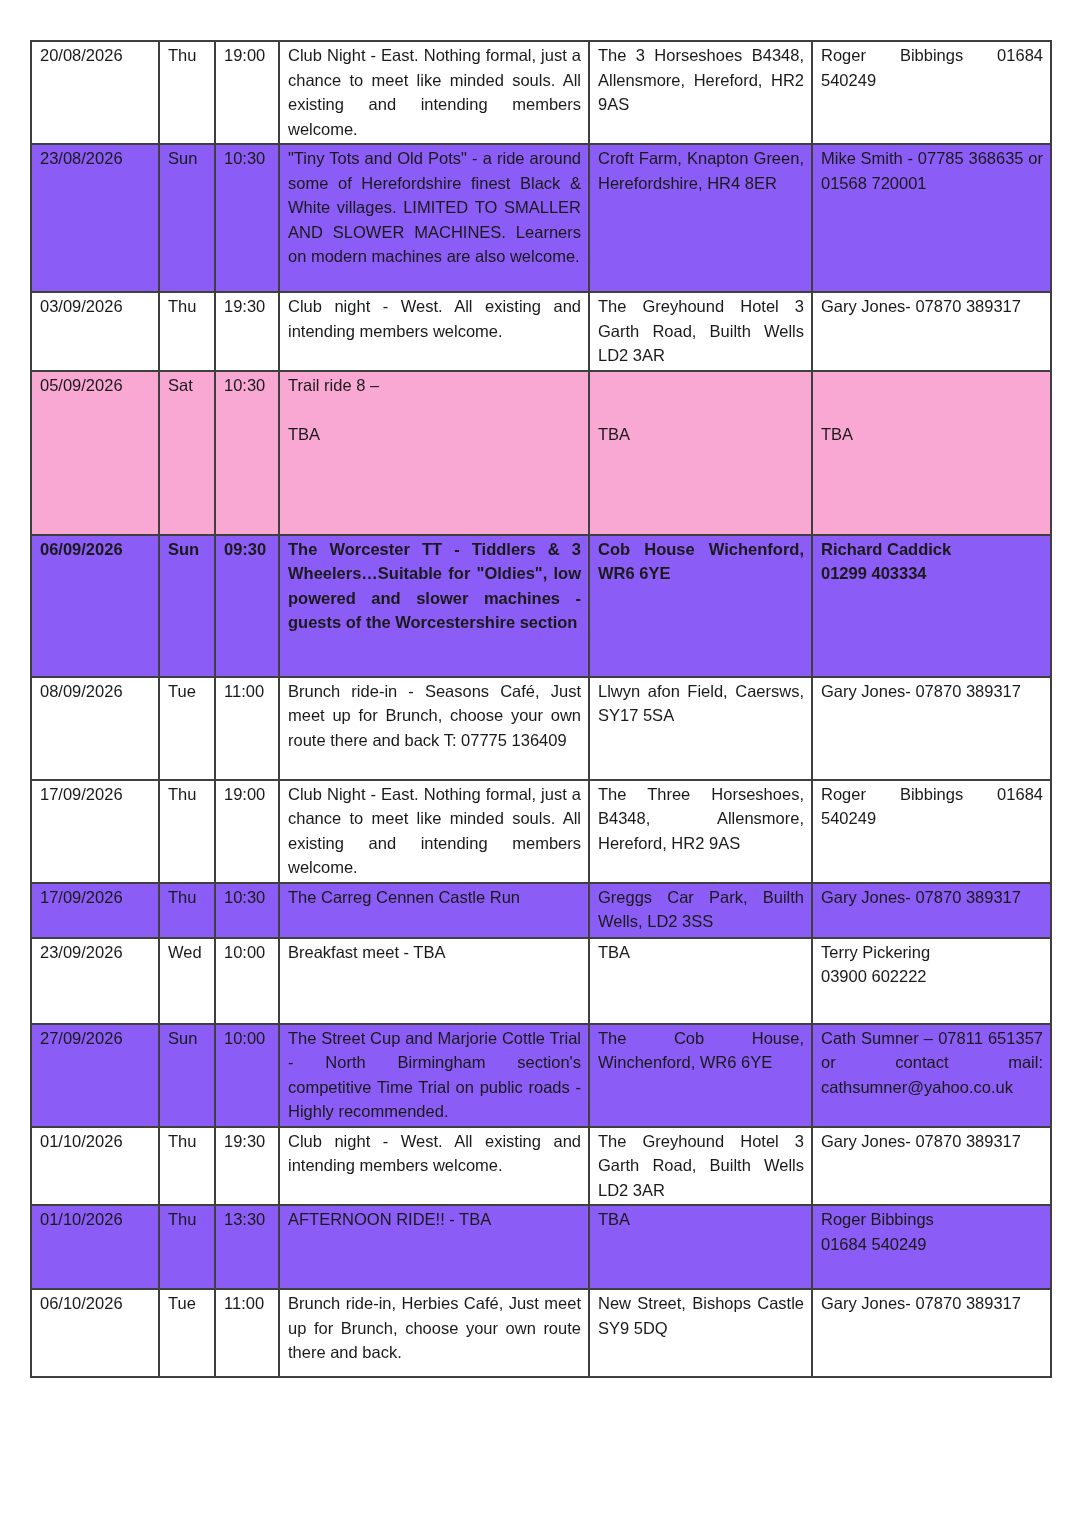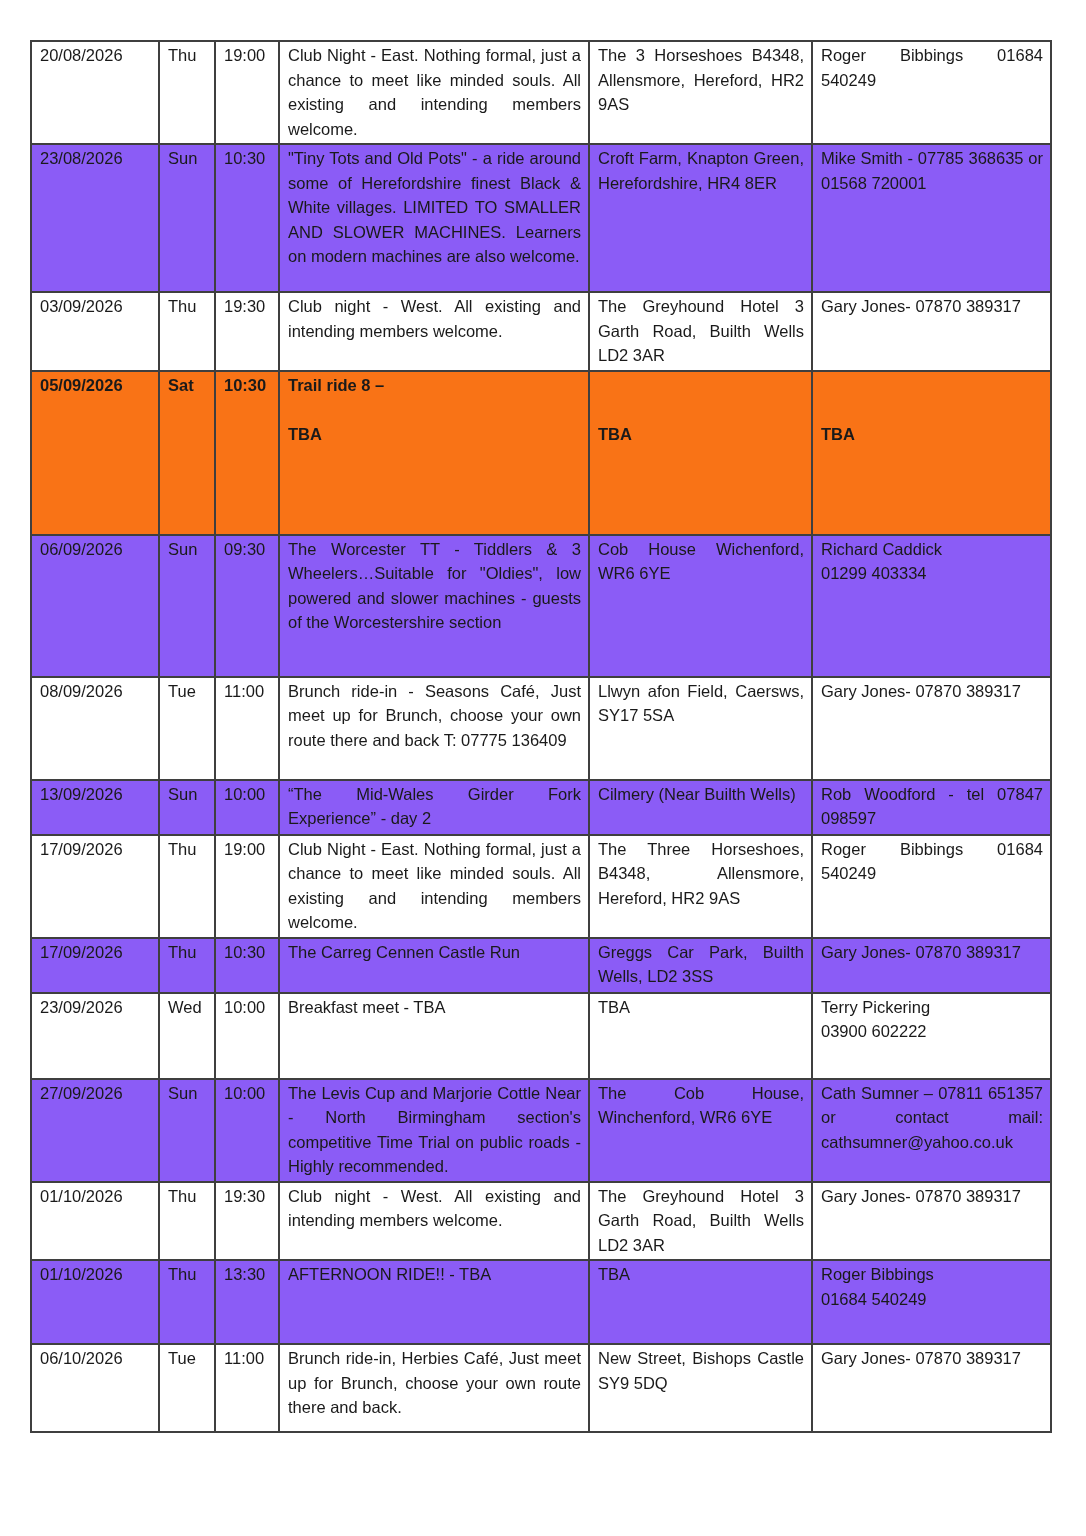--- a/index.html
+++ b/index.html
@@ -30,21 +30,21 @@
     font-size: 16.5px;
     line-height: 24.5px;
     color: #1a1a1a;
     white-space: pre-line;
     overflow: hidden;
   }
   td.c-date, td.c-day, td.c-time { text-align: left; white-space: nowrap; }
   td.c-description, td.c-location, td.c-contact { text-align: justify; }
   tr.hl-white  { background: #ffffff; border-radius: 20px; }
   tr.hl-yellow { background: #8b5cf6; }
-  tr.hl-green  { background: #f97316; font-weight: bold; }
+  tr.hl-green  { background: #f9a8d4; }
 </style>
 </head>
 <body>
 
 <div class="page">
   <table class="events-table">
     <colgroup id="cols">
         <col style="width: 128px;">
         <col style="width: 56px;">
         <col style="width: 64px;">
@@ -84,44 +84,36 @@
           <td class="c-description">Trail ride 8 –
 
 TBA</td>
           <td class="c-location">
 
 TBA</td>
           <td class="c-contact">
 
 TBA</td>
         </tr>
-        <tr class="hl-yellow" style="height: 142px;">
+        <tr class="hl-yellow" style="height: 142px; font-weight: bold;">
           <td class="c-date">06/09/2026</td>
           <td class="c-day">Sun</td>
           <td class="c-time">09:30</td>
           <td class="c-description">The Worcester TT  - Tiddlers &amp; 3 Wheelers…Suitable for "Oldies", low powered and slower machines - guests of the Worcestershire section</td>
           <td class="c-location">Cob House Wichenford, WR6 6YE</td>
           <td class="c-contact">Richard Caddick
 01299 403334</td>
         </tr>
         <tr class="hl-white" style="height: 103px;">
           <td class="c-date">08/09/2026</td>
           <td class="c-day">Tue</td>
           <td class="c-time">11:00</td>
           <td class="c-description">Brunch ride-in - Seasons Café, Just meet up for Brunch, choose your own route there and back       T: 07775 136409</td>
           <td class="c-location">Llwyn afon Field, Caersws, SY17 5SA</td>
           <td class="c-contact">Gary Jones- 07870 389317</td>
-        </tr>
-        <tr class="hl-yellow" style="height: 55px;">
-          <td class="c-date">13/09/2026</td>
-          <td class="c-day">Sun</td>
-          <td class="c-time">10:00</td>
-          <td class="c-description">“The Mid-Wales Girder Fork Experience” - day 2</td>
-          <td class="c-location">Cilmery (Near Builth Wells)</td>
-          <td class="c-contact">Rob Woodford - tel 07847 098597</td>
         </tr>
         <tr class="hl-white" style="height: 100px;">
           <td class="c-date">17/09/2026</td>
           <td class="c-day">Thu</td>
           <td class="c-time">19:00</td>
           <td class="c-description">Club Night - East. Nothing formal, just a chance to meet like minded souls.  All existing and intending members welcome.</td>
           <td class="c-location">The Three Horseshoes, B4348, Allensmore, Hereford, HR2 9AS</td>
           <td class="c-contact">Roger Bibbings 01684 540249</td>
         </tr>
         <tr class="hl-yellow" style="height: 55px;">
@@ -138,21 +130,21 @@
           <td class="c-time">10:00</td>
           <td class="c-description">Breakfast meet - TBA</td>
           <td class="c-location">TBA</td>
           <td class="c-contact">Terry Pickering
 03900 602222</td>
         </tr>
         <tr class="hl-yellow" style="height: 102px;">
           <td class="c-date">27/09/2026</td>
           <td class="c-day">Sun</td>
           <td class="c-time">10:00</td>
-          <td class="c-description">The Levis Cup and Marjorie Cottle Near - North Birmingham section's competitive Time Trial on public roads - Highly recommended.</td>
+          <td class="c-description">The Street Cup and Marjorie Cottle Trial - North Birmingham section's competitive Time Trial on public roads - Highly recommended.</td>
           <td class="c-location">The Cob House, Winchenford, WR6 6YE</td>
           <td class="c-contact">Cath Sumner – 07811 651357 or contact mail: cathsumner@yahoo.co.uk</td>
         </tr>
         <tr class="hl-white" style="height: 78px;">
           <td class="c-date">01/10/2026</td>
           <td class="c-day">Thu</td>
           <td class="c-time">19:30</td>
           <td class="c-description">Club night - West. All existing and intending members welcome.</td>
           <td class="c-location">The Greyhound Hotel 3 Garth Road, Builth Wells LD2 3AR</td>
           <td class="c-contact">Gary Jones- 07870 389317</td>

